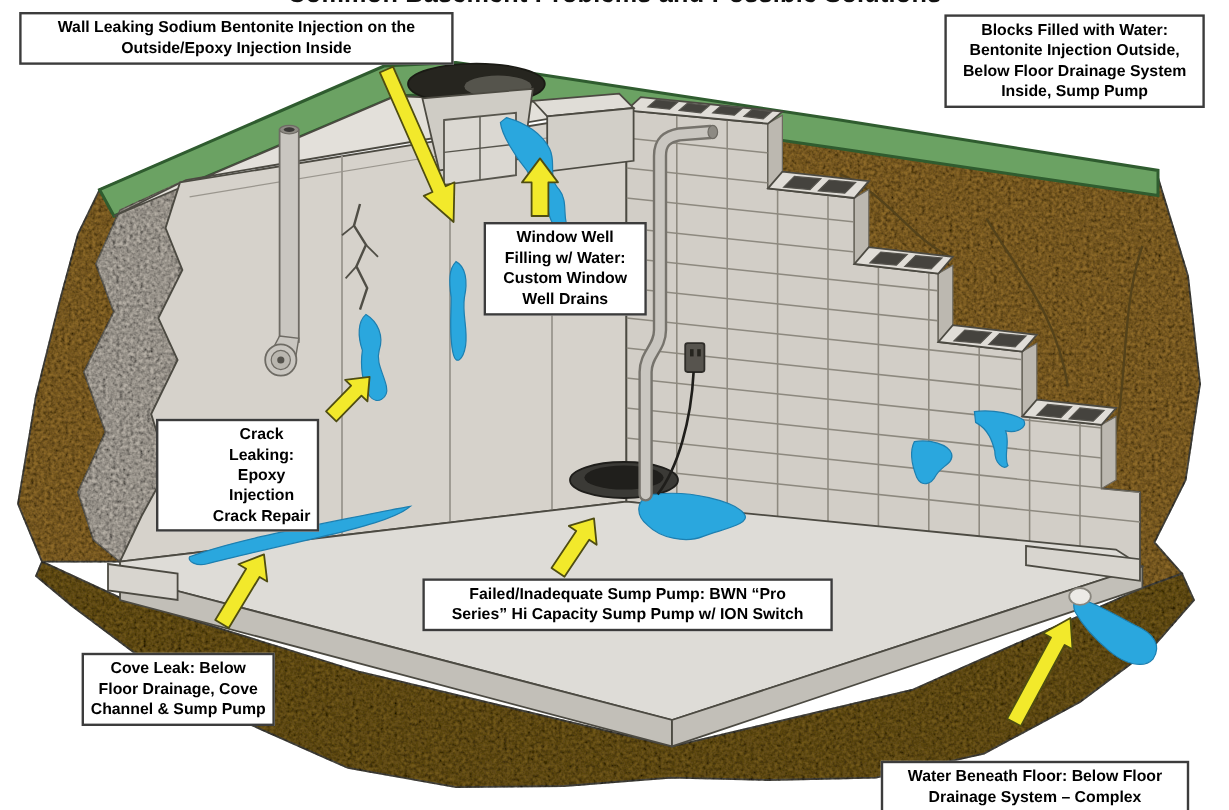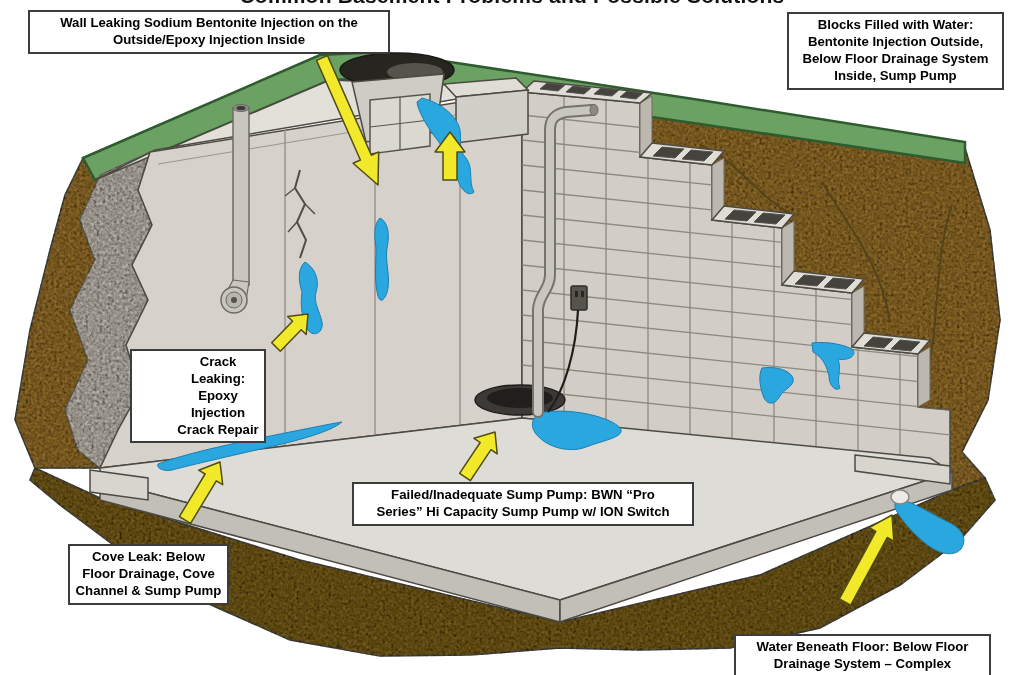--- a/index.html
+++ b/index.html
@@ -3,21 +3,21 @@
 <meta charset="utf-8">
 <style>
   html,body{margin:0;padding:0;background:#ffffff;font-family:"Liberation Sans",sans-serif;}
   #stage{position:relative;width:1024px;height:675px;overflow:hidden;background:#ffffff;}
   #scene{position:absolute;left:0;top:0;}
   .title{position:absolute;top:-16px;left:0;width:100%;text-align:center;
          font-weight:bold;font-size:21px;color:#111;letter-spacing:.2px;}
   .callout{position:absolute;background:#ffffff;border:2px solid #3c3c3c;color:#000;
            font-weight:bold;text-align:center;white-space:pre-line;line-height:1.28;
            padding:3px 5px;box-sizing:border-box;font-size:13.2px;}
-  .co-1{left:16px;top:10px;width:362px;margin-left:12px;}
+  .co-1{left:16px;top:10px;width:362px;}
   .co-2{left:787px;top:12px;width:217px;}
   .co-3{left:403px;top:185px;width:136px;}
   .co-4{left:130px;top:349px;width:136px;padding-left:45px;}
   .co-5{left:352px;top:482px;width:342px;}
   .co-6{left:68px;top:544px;width:161px;}
   .co-7{left:734px;top:590px;width:257px;margin-top:44px;}
   svg .ol{stroke:#4c4a42;stroke-width:1.5;}
 </style>
 </head>
 <body>
@@ -214,20 +214,24 @@
 </svg>
 
   <div class="title">Common Basement Problems and Possible Solutions</div>
 
   <div class="callout co-1">Wall Leaking  Sodium Bentonite Injection on the
 Outside/Epoxy Injection Inside</div>
   <div class="callout co-2">Blocks Filled with Water:
 Bentonite Injection Outside,
 Below Floor Drainage System
 Inside, Sump Pump</div>
+  <div class="callout co-3">Window Well
+Filling w/ Water:
+Custom Window
+Well Drains</div>
   <div class="callout co-4">Crack Leaking:
 Epoxy Injection
 Crack Repair</div>
   <div class="callout co-5">Failed/Inadequate Sump Pump:  BWN “Pro
 Series” Hi Capacity Sump Pump w/ ION Switch</div>
   <div class="callout co-6">Cove Leak:  Below
 Floor Drainage, Cove
 Channel &amp; Sump Pump</div>
   <div class="callout co-7">Water Beneath Floor:  Below Floor
 Drainage System – Complex

